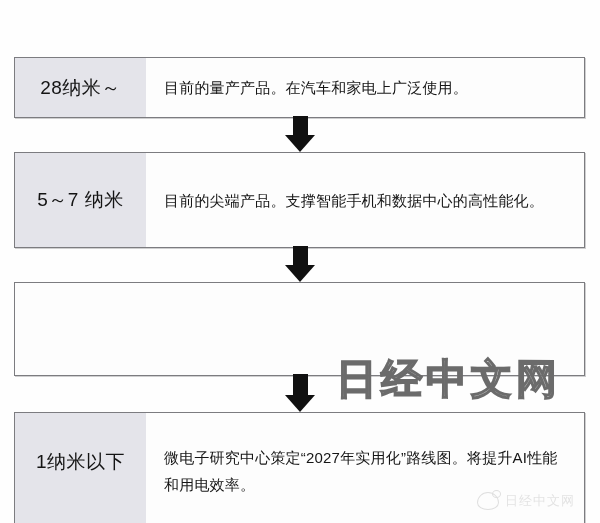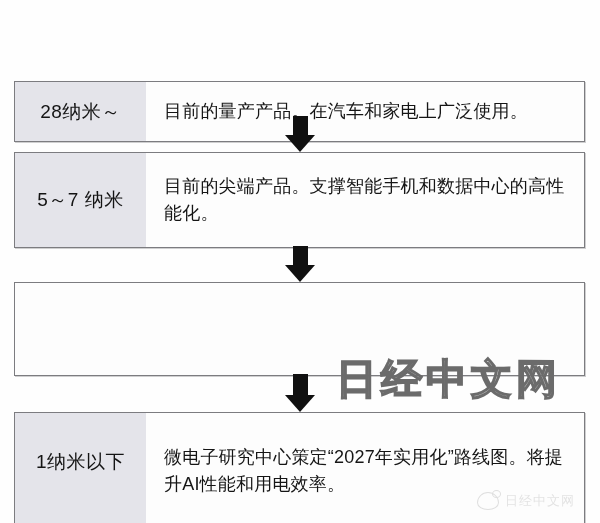--- a/index.html
+++ b/index.html
@@ -116,27 +116,27 @@
     white-space: nowrap;
   }
 
   .row .text-cell {
     flex: 1 1 auto;
     box-sizing: border-box;
     background: #fdfdfd;
     display: flex;
     align-items: center;
     padding: 0 16px 0 18px;
-    font-size: 18px;
+    font-size: 15px;
     line-height: 27px;
     color: #151515;
     letter-spacing: 0.2px;
   }
 
-  .row.r1 { top: 57px;  height: 61px; margin-top: 24px;  }
+  .row.r1 { top: 57px;  height: 61px;  }
   .row.r2 { top: 152px; height: 96px;  }
   .row.r3 { top: 282px; height: 94px;  }
   .row.r4 { top: 412px; height: 118px; }
 
   .row.r1 .label-cell { font-size: 19px; }
   .row.r2 .label-cell { font-size: 19px; }
   .row.r3 .label-cell { font-size: 19px; }
   .row.r4 .label-cell { font-size: 19px; }
 
   

